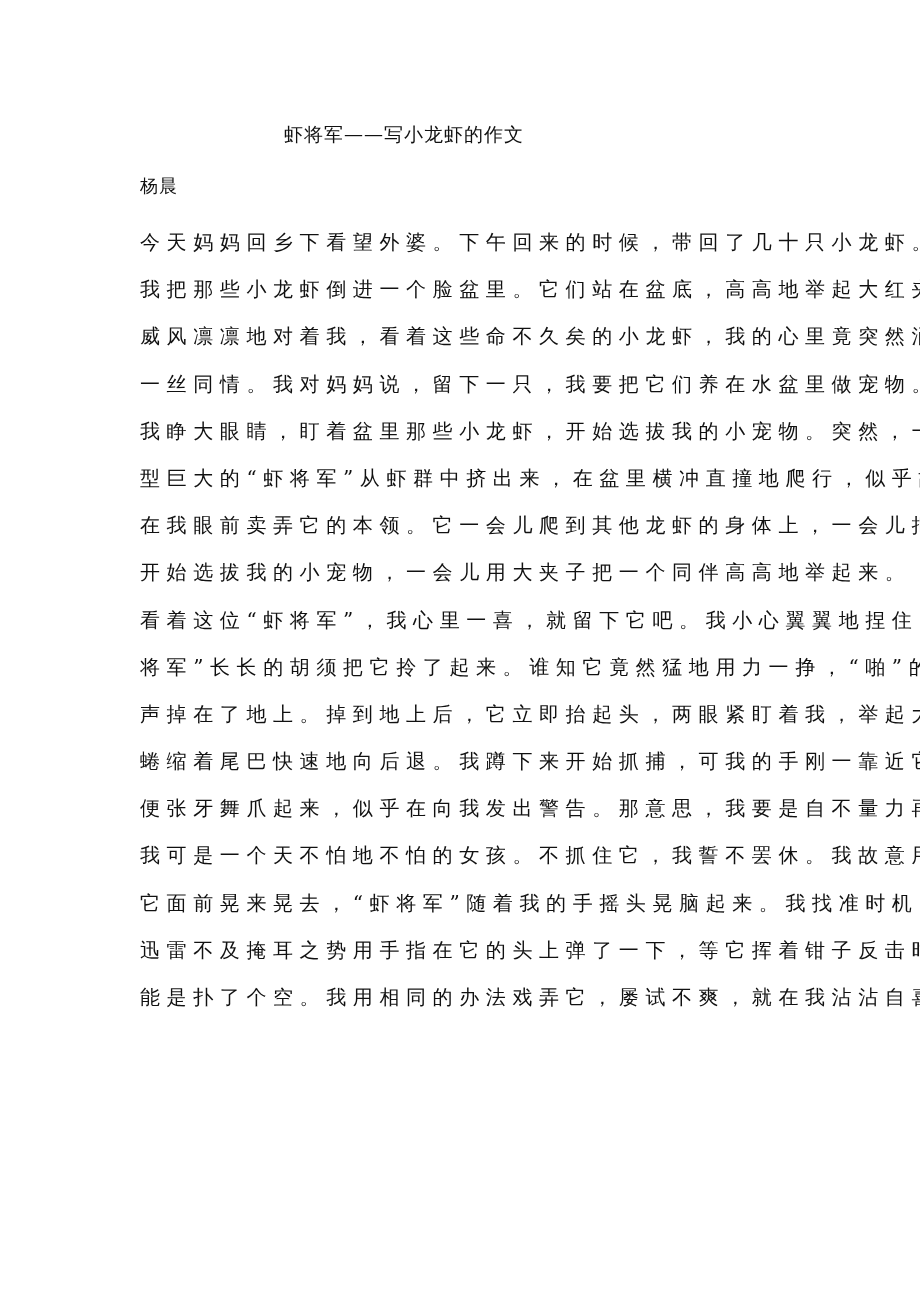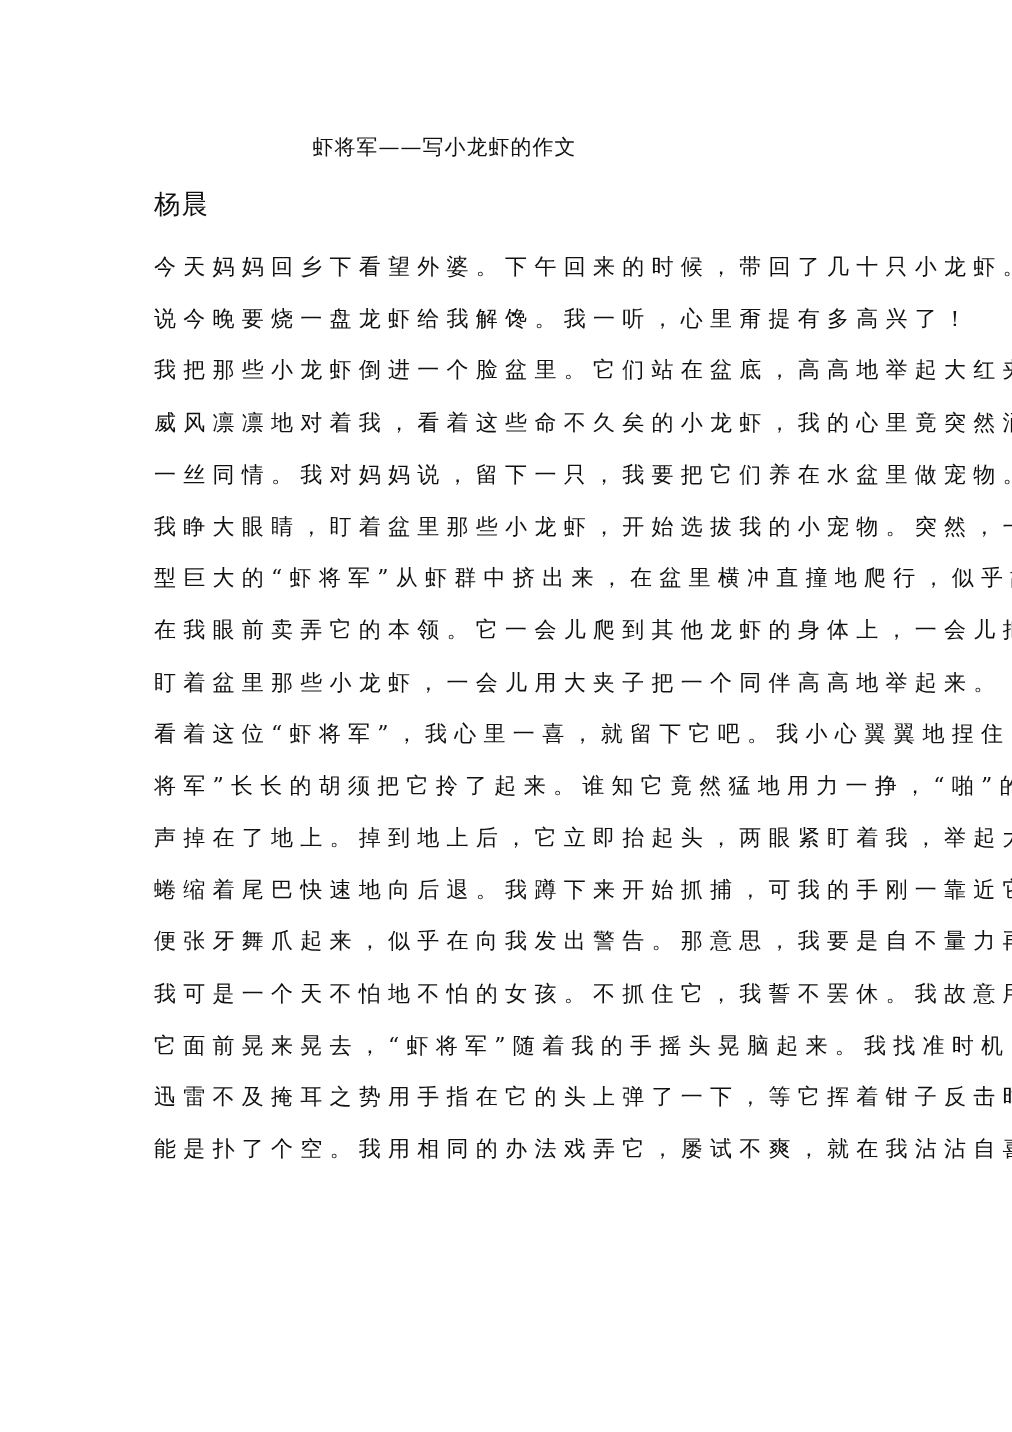--- a/index.html
+++ b/index.html
@@ -1,41 +1,40 @@
 <!DOCTYPE html>
 <html><head>
 <meta charset="utf-8">
 <style>
   html, body { margin:0; padding:0; background:#ffffff; }
   body { width:920px; height:1302px; position:relative; overflow:hidden;
          font-family:"DejaVu Serif","Liberation Serif",serif; color:#111; }
   .page { position:absolute; left:0; top:0; width:920px; height:1302px; }
   .title { position:absolute; top:120px; left:0; width:808px; text-align:center;
            font-size:19px; letter-spacing:1px; line-height:28px; }
-  .author { position:absolute; top:172px; left:140px; font-size:24px; line-height:28px; letter-spacing:1px; }
+  .author { position:absolute; top:172px; left:140px; font-size:18px; line-height:28px; letter-spacing:1px; }
   .body { position:absolute; top:219px; left:140px; width:652px; }
   .line { font-size:20px; line-height:47.2px; height:47.2px; white-space:nowrap;
           letter-spacing:6.6px; overflow:visible; }
 </style>
 </head>
 <body>
 
 <div class="page">
   <div class="title">虾将军——写小龙虾的作文</div>
   <div class="author">杨晨</div>
   <div class="body">
     <div class="line">今天妈妈回乡下看望外婆。下午回来的时候，带回了几十只小龙虾。妈妈</div>
-    <div class="line">说今晚要烧一盘龙虾给我解馋。我一听，心里甭提有多高兴了！</div>
     <div class="line">我把那些小龙虾倒进一个脸盆里。它们站在盆底，高高地举起大红夹子，</div>
     <div class="line">威风凛凛地对着我，看着这些命不久矣的小龙虾，我的心里竟突然涌起了</div>
     <div class="line">一丝同情。我对妈妈说，留下一只，我要把它们养在水盆里做宠物。没想</div>
     <div class="line">我睁大眼睛，盯着盆里那些小龙虾，开始选拔我的小宠物。突然，一直体</div>
     <div class="line">型巨大的“虾将军”从虾群中挤出来，在盆里横冲直撞地爬行，似乎故意</div>
     <div class="line">在我眼前卖弄它的本领。它一会儿爬到其他龙虾的身体上，一会儿把一个</div>
-    <div class="line">盯着盆里那些小龙虾，一会儿用大夹子把一个同伴高高地举起来。</div>
+    <div class="line">开始选拔我的小宠物，一会儿用大夹子把一个同伴高高地举起来。</div>
     <div class="line">看着这位“虾将军”，我心里一喜，就留下它吧。我小心翼翼地捏住“虾</div>
     <div class="line">将军”长长的胡须把它拎了起来。谁知它竟然猛地用力一挣，“啪”的一</div>
     <div class="line">声掉在了地上。掉到地上后，它立即抬起头，两眼紧盯着我，举起大夹子，</div>
     <div class="line">蜷缩着尾巴快速地向后退。我蹲下来开始抓捕，可我的手刚一靠近它，它</div>
     <div class="line">便张牙舞爪起来，似乎在向我发出警告。那意思，我要是自不量力再招惹</div>
     <div class="line">我可是一个天不怕地不怕的女孩。不抓住它，我誓不罢休。我故意用手在</div>
     <div class="line">它面前晃来晃去，“虾将军”随着我的手摇头晃脑起来。我找准时机，以</div>
     <div class="line">迅雷不及掩耳之势用手指在它的头上弹了一下，等它挥着钳子反击时，只</div>
     <div class="line">能是扑了个空。我用相同的办法戏弄它，屡试不爽，就在我沾沾自喜的时</div>
   </div>

